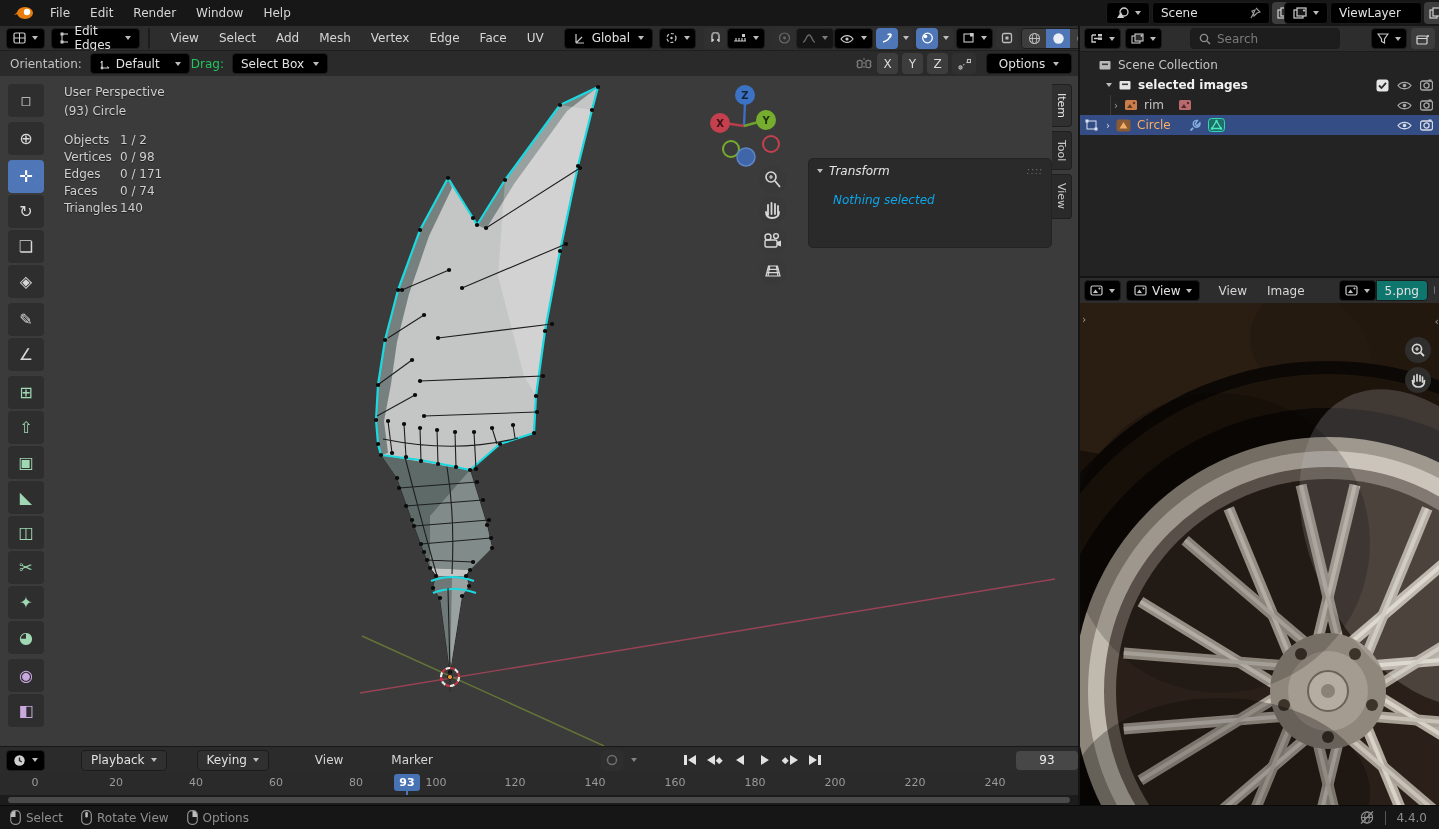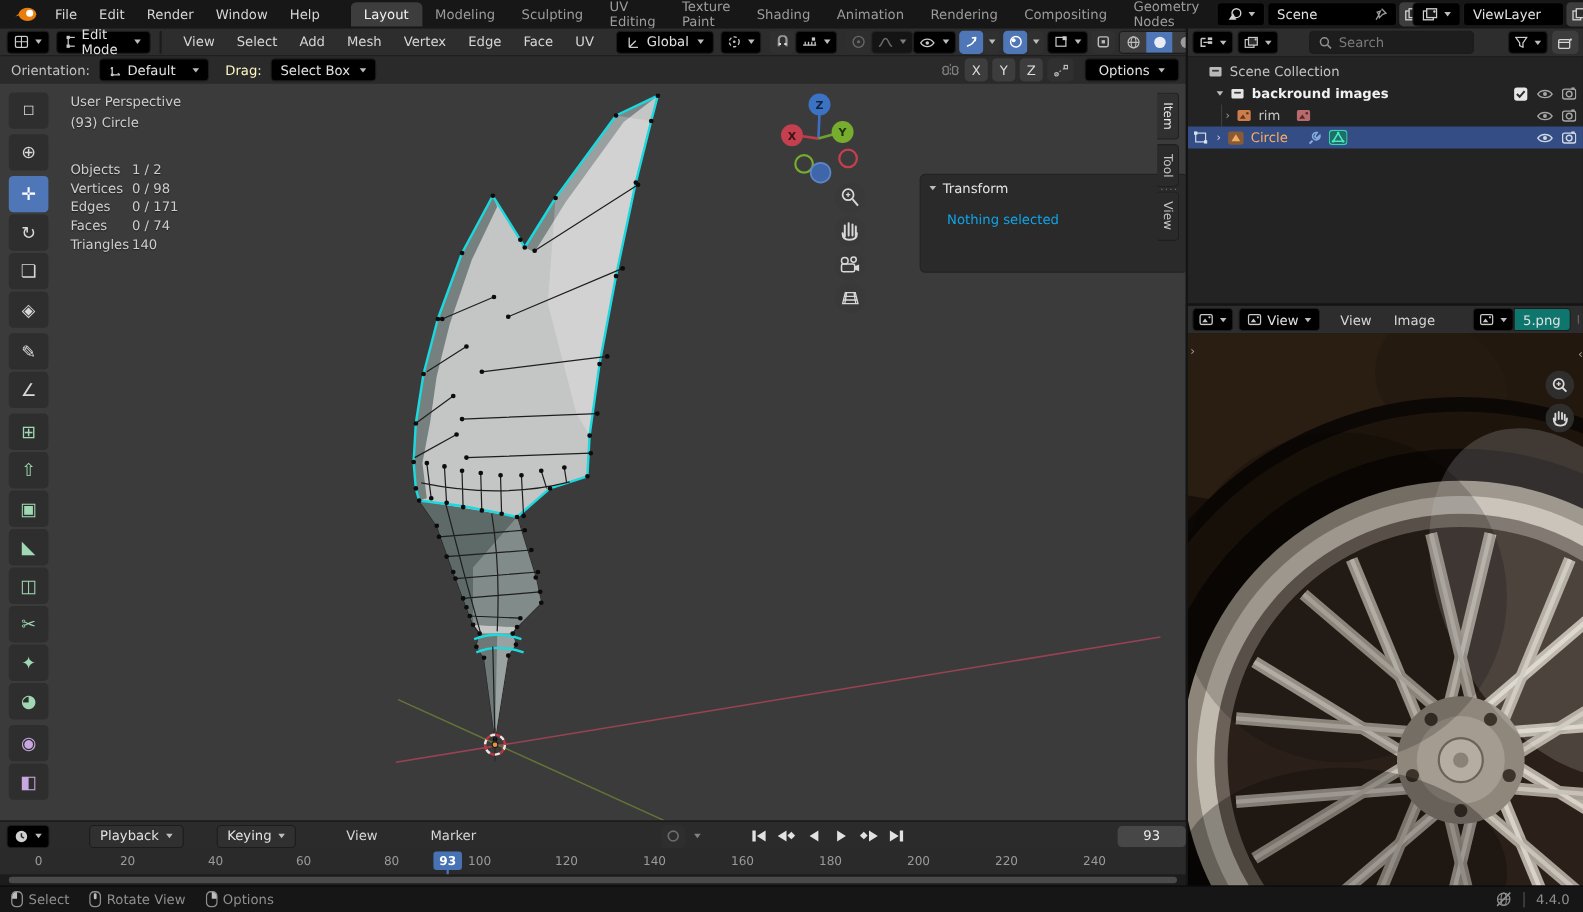--- a/index.html
+++ b/index.html
@@ -27,22 +27,22 @@
   .segwrap{display:flex;background:#2a2a2a;border-radius:4px;overflow:hidden;border:1px solid #1c1c1c;}
   .seg{width:24px;height:19px;display:flex;align-items:center;justify-content:center;background:#3d3d3d;}
   .seg.active{background:#4f77b7;}
   
   #canvas{left:0;top:76px;width:1078px;height:670px;background:#3b3b3b;overflow:hidden;}
   .tbtn{width:36px;height:33px;border-radius:4px;display:flex;align-items:center;justify-content:center;
         font-size:16px;color:#d8d8d8;background:#2e2e2e;margin-bottom:2px;flex:none;}
   .tbtn.active{background:#4f77b7;color:#fff;}
   .statlabel{color:#cfcfcf;font-size:12px;text-shadow:0 1px 1px rgba(0,0,0,.5);}
   
-  #npanel{left:836px;top:82px;width:242px;height:88px;background:rgba(42,42,42,.96);border-radius:5px;
-          border:1px solid #232323;}
+  #npanel{left:808px;top:82px;width:242px;height:88px;background:rgba(42,42,42,.96);border-radius:5px;
+          border:1px solid #232323;font-style:italic;}
   .sidetab{width:19px;background:#2a2a2a;border:1px solid #1f1f1f;border-left:none;border-radius:0 4px 4px 0;
            color:#c8c8c8;font-size:11px;writing-mode:vertical-rl;display:flex;align-items:center;justify-content:center;
            padding:8px 0;margin-bottom:4px;}
   .sidetab.active{background:#303030;color:#e8e8e8;}
   
   #outliner{left:1078px;top:26px;width:361px;height:250px;background:#232323;border-left:2px solid #141414;box-sizing:border-box;}
   #outliner-h{height:25px;background:#2d2d2d;border-bottom:1px solid #1c1c1c;display:flex;align-items:center;padding:0 4px;}
   .olrow{height:20px;display:flex;align-items:center;font-size:12px;color:#c4c4c4;position:relative;}
   .olrow .lbl{margin-left:6px;}
   .oli{flex:none;display:flex;align-items:center;justify-content:center;}
@@ -78,33 +78,20 @@
     <svg class="icon-svg" width="22" height="16" style="margin:0 6px 0 12px">
       <ellipse cx="13" cy="8" rx="8" ry="6" fill="#e87d0d"></ellipse>
       <circle cx="15" cy="7" r="3.2" fill="#fff"></circle>
       <path d="M2 10 L9 4 L9 8 Z" fill="#e87d0d"></path>
     </svg>
     <div class="menu">File</div>
     <div class="menu">Edit</div>
     <div class="menu">Render</div>
     <div class="menu">Window</div>
     <div class="menu">Help</div>
-    <div class="row" style="margin-left:18px;height:26px;max-width:830px;overflow:hidden;">
-      <div class="wtab active">Layout</div>
-      <div class="wtab">Modeling</div>
-      <div class="wtab">Sculpting</div>
-      <div class="wtab">UV Editing</div>
-      <div class="wtab">Texture Paint</div>
-      <div class="wtab">Shading</div>
-      <div class="wtab">Animation</div>
-      <div class="wtab">Rendering</div>
-      <div class="wtab">Compositing</div>
-      <div class="wtab">Geometry Nodes</div>
-      <div class="wtab">Scripting</div>
-    </div>
 
     <div class="abs row" style="left:1106px;top:2px;gap:2px;">
       <div class="field" style="height:22px">
         <svg class="icon-svg" width="14" height="12">
           <circle cx="9" cy="5" r="4" fill="none" stroke="#cfcfcf" stroke-width="1.3"></circle>
           <path d="M2 11 L6 5 L9 11 Z" fill="#cfcfcf"></path>
           </svg>
         <span class="caret"></span>
       </div>
       <div class="field" style="width:118px;height:22px">
@@ -153,21 +140,21 @@
       <span class="caret"></span>
     </div>
     <div class="field" style="margin-left:6px;padding:0 8px">
       <svg class="icon-svg" width="13" height="12" style="margin-right:6px">
         <rect x="2" y="2" width="9" height="8" fill="none" stroke="#c9c9c9" stroke-width="1.1"></rect>
         <rect x="0.5" y="0.5" width="3" height="3" fill="#c9c9c9"></rect>
           <rect x="9.5" y="0.5" width="3" height="3" fill="#c9c9c9"></rect>
         <rect x="0.5" y="8.5" width="3" height="3" fill="#c9c9c9"></rect>
           <rect x="9.5" y="8.5" width="3" height="3" fill="#c9c9c9"></rect>
         </svg>
-      <span>Edit Mode</span>
+      <span>Edit Edges</span>
       <span class="caret" style="margin-left:10px"></span>
     </div>
     <div class="segwrap" style="margin-left:8px">
       <div class="seg active">
         <svg class="icon-svg" width="12" height="12">
           <rect x="2" y="2" width="9" height="8" fill="none" stroke="#eaf2ff" stroke-width="1.2"></rect>
           <rect x="0.5" y="7.5" width="4" height="4" fill="#fff"></rect>
           </svg>
       </div>
 
@@ -302,21 +289,21 @@
     <span style="margin-left:10px;color:#c2c2c2">Orientation:</span>
     <div class="field" style="margin-left:8px;width:100px">
       <svg class="icon-svg" width="12" height="12" style="margin-right:5px">
         <path d="M3 10 H10 M3 10 V3" stroke="#c9c9c9" stroke-width="1.2" fill="none"></path>
         <circle cx="3" cy="10" r="1.4" fill="#c9c9c9"></circle>
         <path d="M10 10 L8 8.6 M3 3 L1.8 5" stroke="#c9c9c9" stroke-width="1.1"></path>
         </svg>
       <span>Default</span>
       <span class="caret" style="margin-left:auto"></span>
     </div>
-    <span style="margin-left:15px;color:#fef9c3">Drag:</span>
+    <span style="margin-left:1px;color:#22c55e">Drag:</span>
     <div class="field" style="margin-left:8px;width:96px">
       <span>Select Box</span>
       <span class="caret" style="margin-left:auto"></span>
     </div>
     <div class="row" style="margin-left:auto;margin-right:6px;gap:4px">
       <svg class="icon-svg" width="18" height="14" style="opacity:.75">
         <path d="M9 1 V13" stroke="#9a9a9a" stroke-width="1" stroke-dasharray="2 2"></path>
         <path d="M7 4 C3 2 1 5 3 7 C1 9 3 12 7 10 Z" fill="none" stroke="#9a9a9a" stroke-width="1.2"></path>
         <path d="M11 4 C15 2 17 5 15 7 C17 9 15 12 11 10 Z" fill="none" stroke="#9a9a9a" stroke-width="1.2"></path>
         </svg>
@@ -452,21 +439,21 @@
       <div class="tbtn" style="color:#9fd8b2">✂</div>
       <div class="tbtn" style="color:#9fd8b2">✦</div>
       <div class="tbtn" style="color:#9fd8b2">◕</div>
       <div class="tbtn" style="margin-top:5px;color:#c9a8e0">◉</div>
       <div class="tbtn" style="color:#c9a8e0">◧</div>
     </div>
 
     <div class="abs" style="left:64px;top:9px">
       <div class="statlabel">User Perspective</div>
       <div class="statlabel" style="margin-top:5px">(93) Circle</div>
-      <div style="margin-top:27px">
+      <div style="margin-top:13px">
         <div class="row statlabel" style="height:17px">
             <span style="width:56px">Objects</span>
             <span>1 / 2</span>
           </div>
         <div class="row statlabel" style="height:17px">
             <span style="width:56px">Vertices</span>
             <span>0 / 98</span>
           </div>
         <div class="row statlabel" style="height:17px">
             <span style="width:56px">Edges</span>
@@ -544,21 +531,21 @@
         </svg>
       <span class="lbl">Scene Collection</span>
     </div>
 
     <div class="olrow" style="padding-left:26px">
       <span class="caret" style="margin:0 6px 0 0"></span>
       <svg class="icon-svg oli" width="14" height="12">
         <rect x="1.5" y="2" width="11" height="8.5" rx="1" fill="#e4e4e4"></rect>
         <rect x="4" y="4.5" width="6" height="1.6" fill="#3a3a3a"></rect>
         </svg>
-      <span class="lbl" style="color:#f1f1f1;font-weight:bold">backround images</span>
+      <span class="lbl" style="color:#f1f1f1;font-weight:bold">selected images</span>
       <div class="rowicons">
         <svg class="icon-svg" width="13" height="13">
           <rect x="0.5" y="0.5" width="12" height="12" rx="2.5" fill="#e6e6e6"></rect>
           <path d="M3 6.5 L5.5 9 L10 3.8" fill="none" stroke="#2b2b2b" stroke-width="1.8"></path>
           </svg>
         <svg class="icon-svg" width="15" height="11">
           <path d="M1 5.5 C4 1.2 11 1.2 14 5.5 C11 9.8 4 9.8 1 5.5 Z" fill="none" stroke="#a6a6a6" stroke-width="1.3"></path>
           <circle cx="7.5" cy="5.5" r="1.8" fill="#a6a6a6"></circle>
           </svg>
         <svg class="icon-svg" width="13" height="12">

